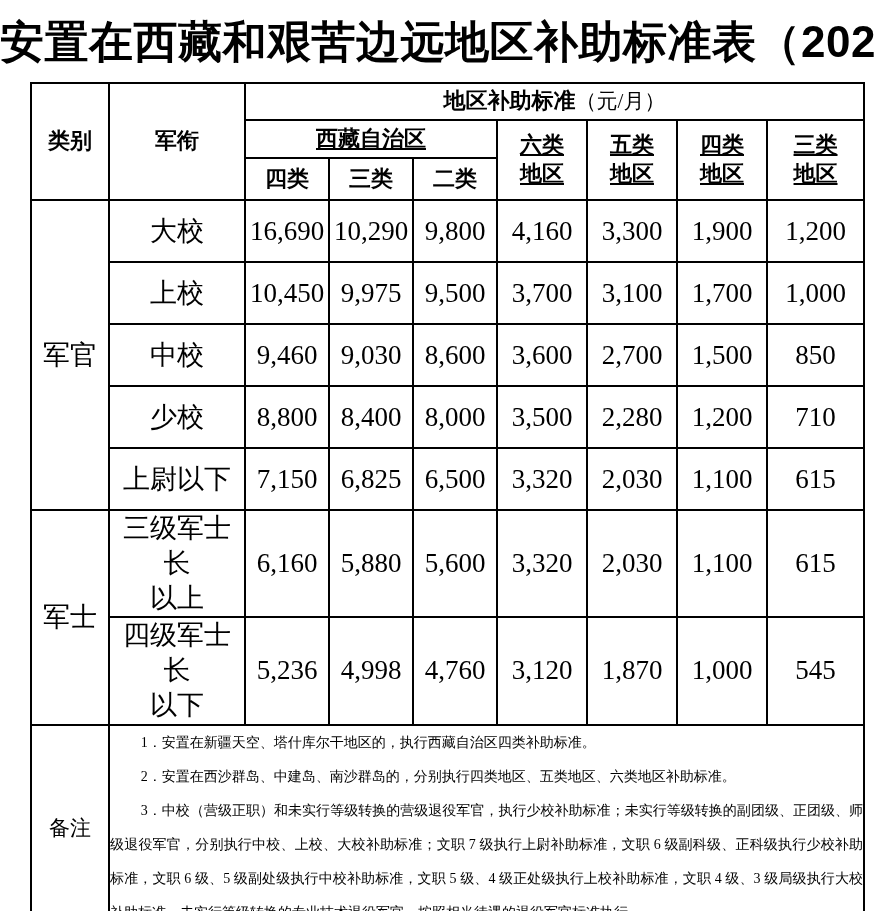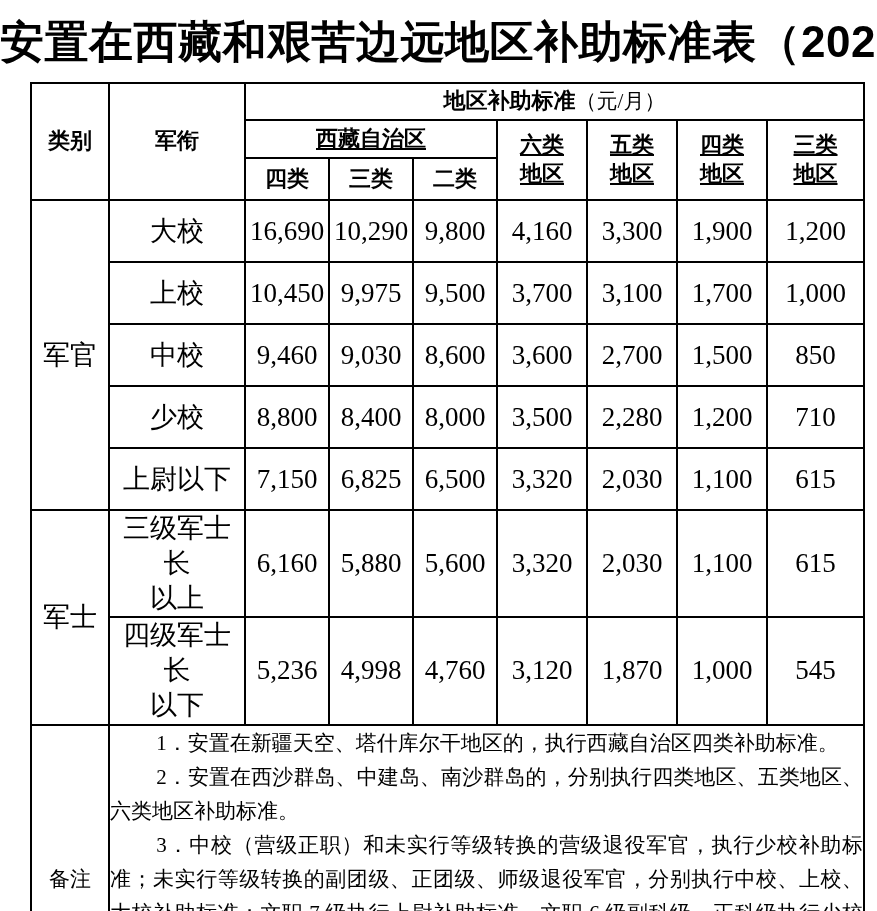--- a/index.html
+++ b/index.html
@@ -53,21 +53,21 @@
   tr.hrow3 { height: 42px; }
   tr.drow  { height: 62px; }
   td.remarks-label { font-size: 21px; }
   td.remarks-body {
     text-align: left;
     vertical-align: middle;
     padding: 5px 10px 5px 6px;
   }
   td.remarks-body p {
     margin: 0;
-    font-size: 21px;
+    font-size: 14px;
     line-height: 34px;
     text-indent: 2.2em;
     text-align: justify;
   }
 </style>
 </head>
 <body>
 
 <div class="page">
 

